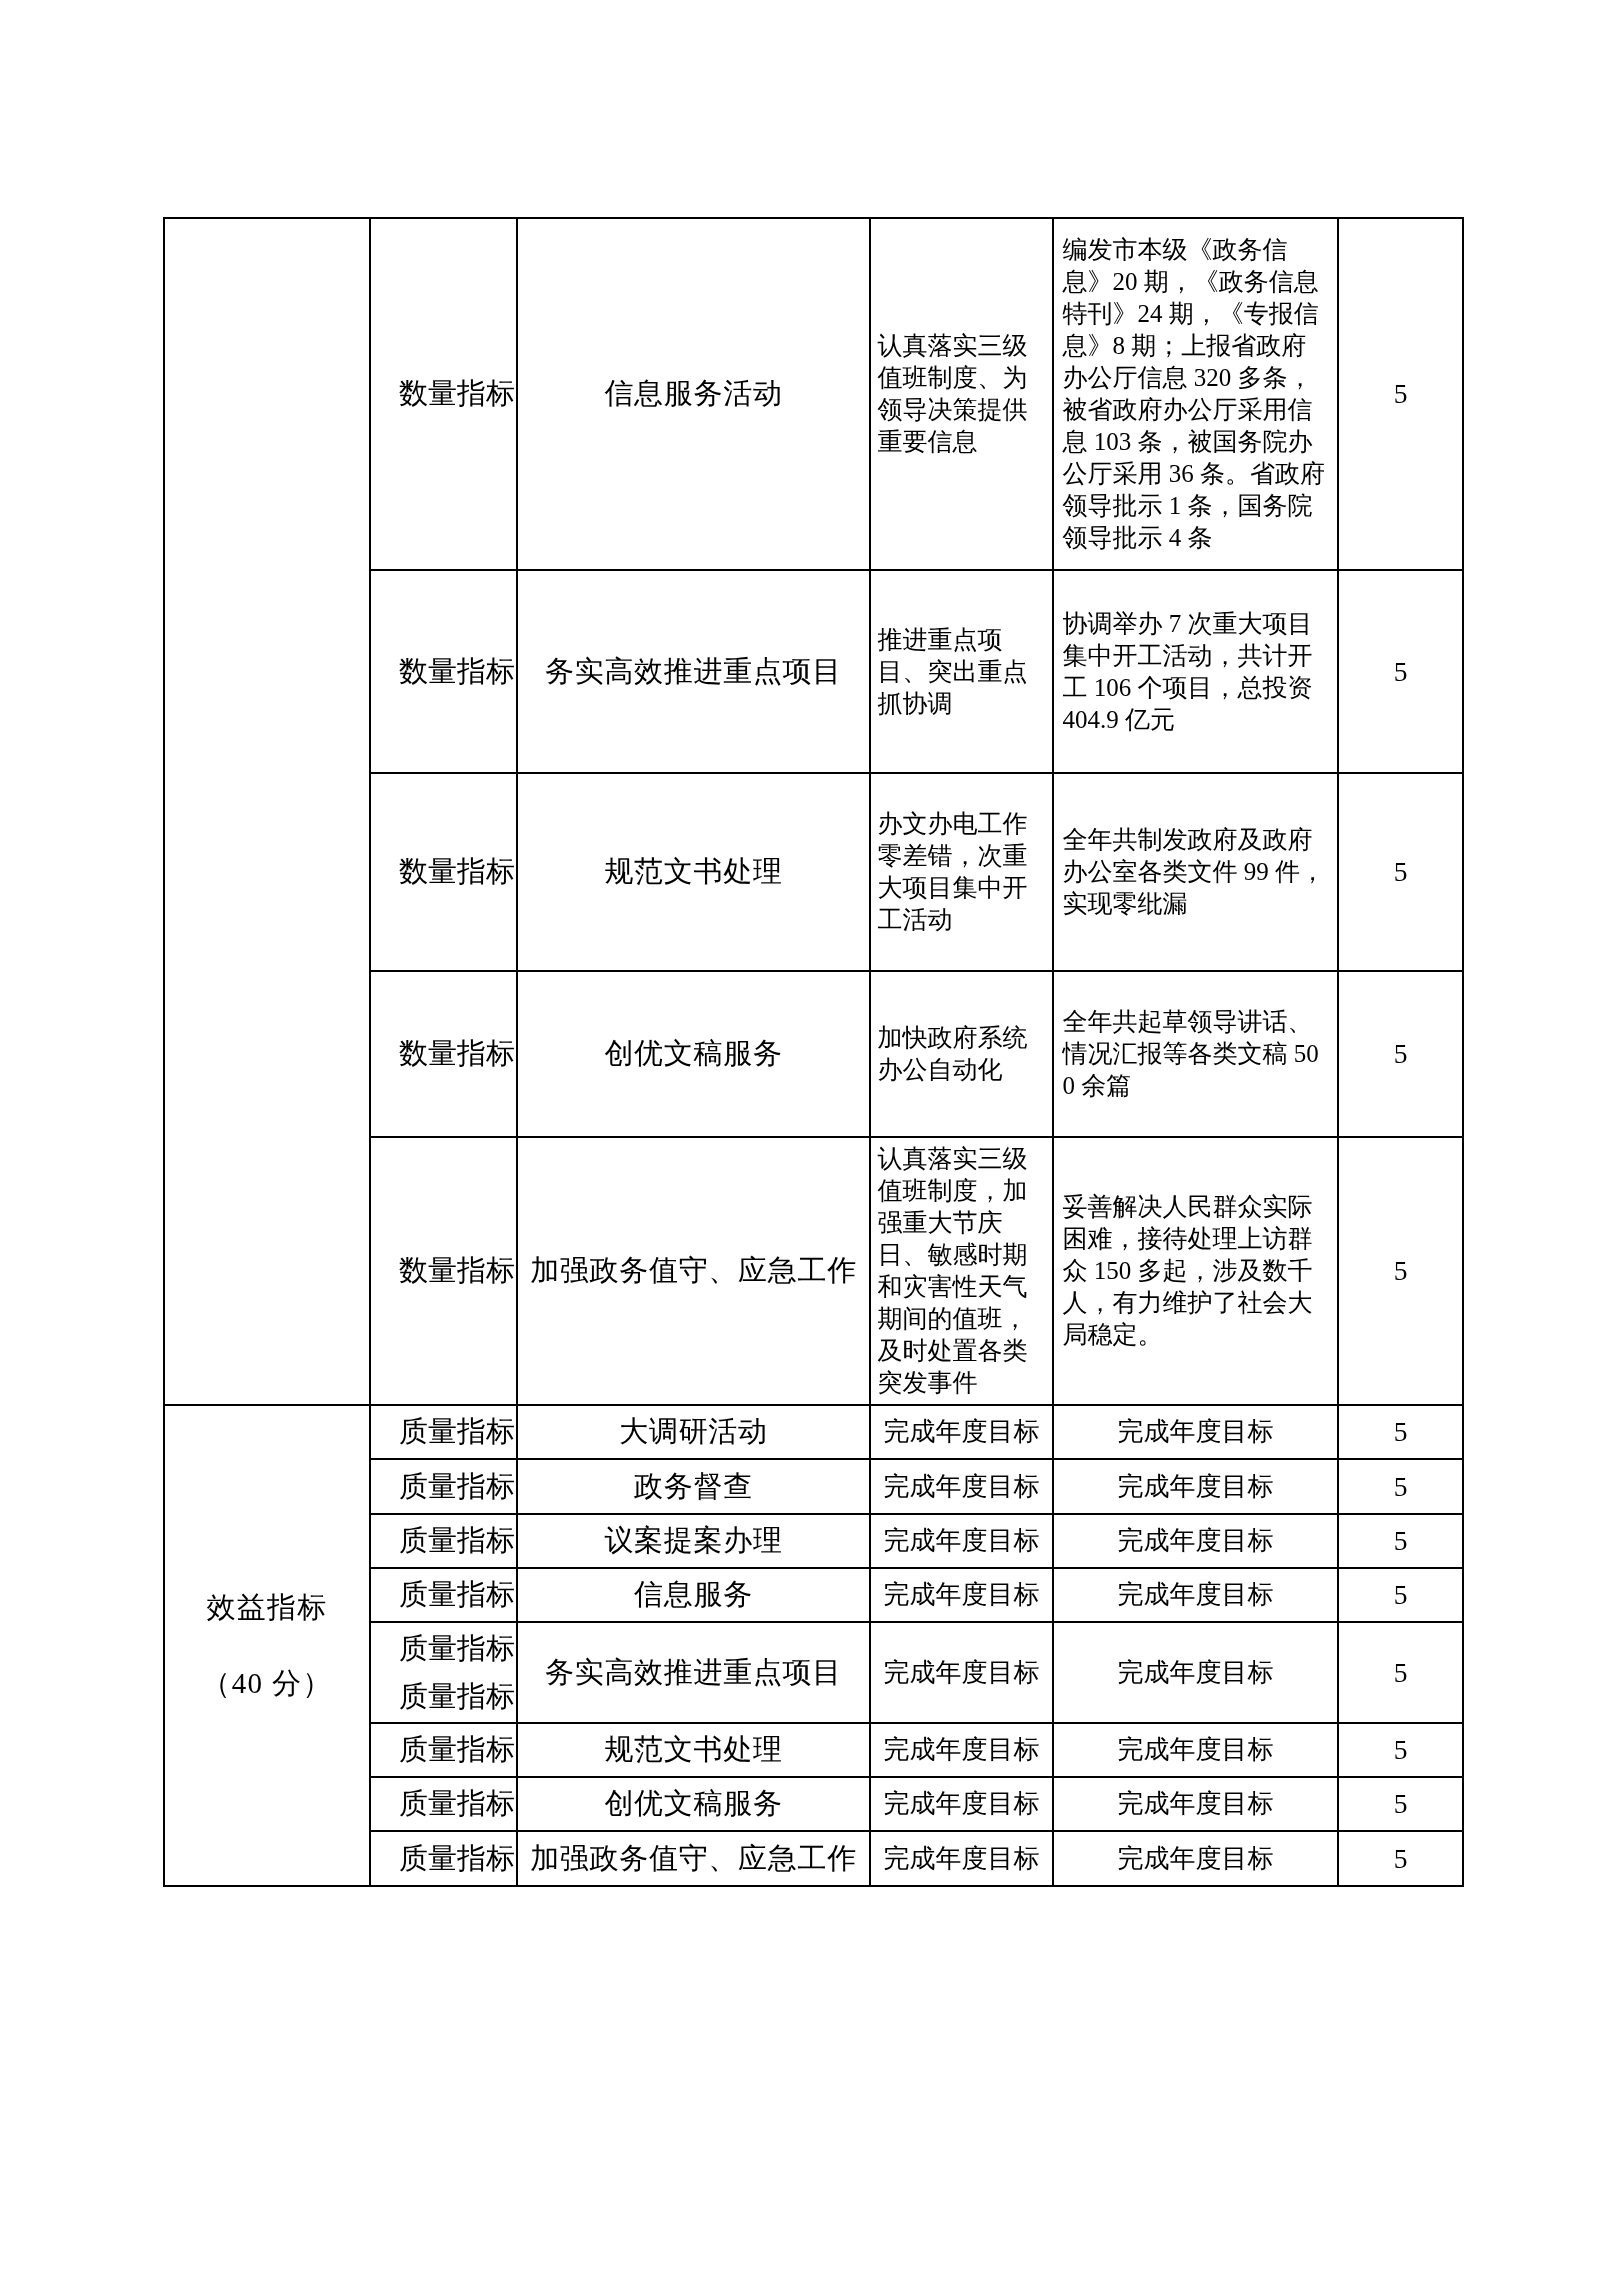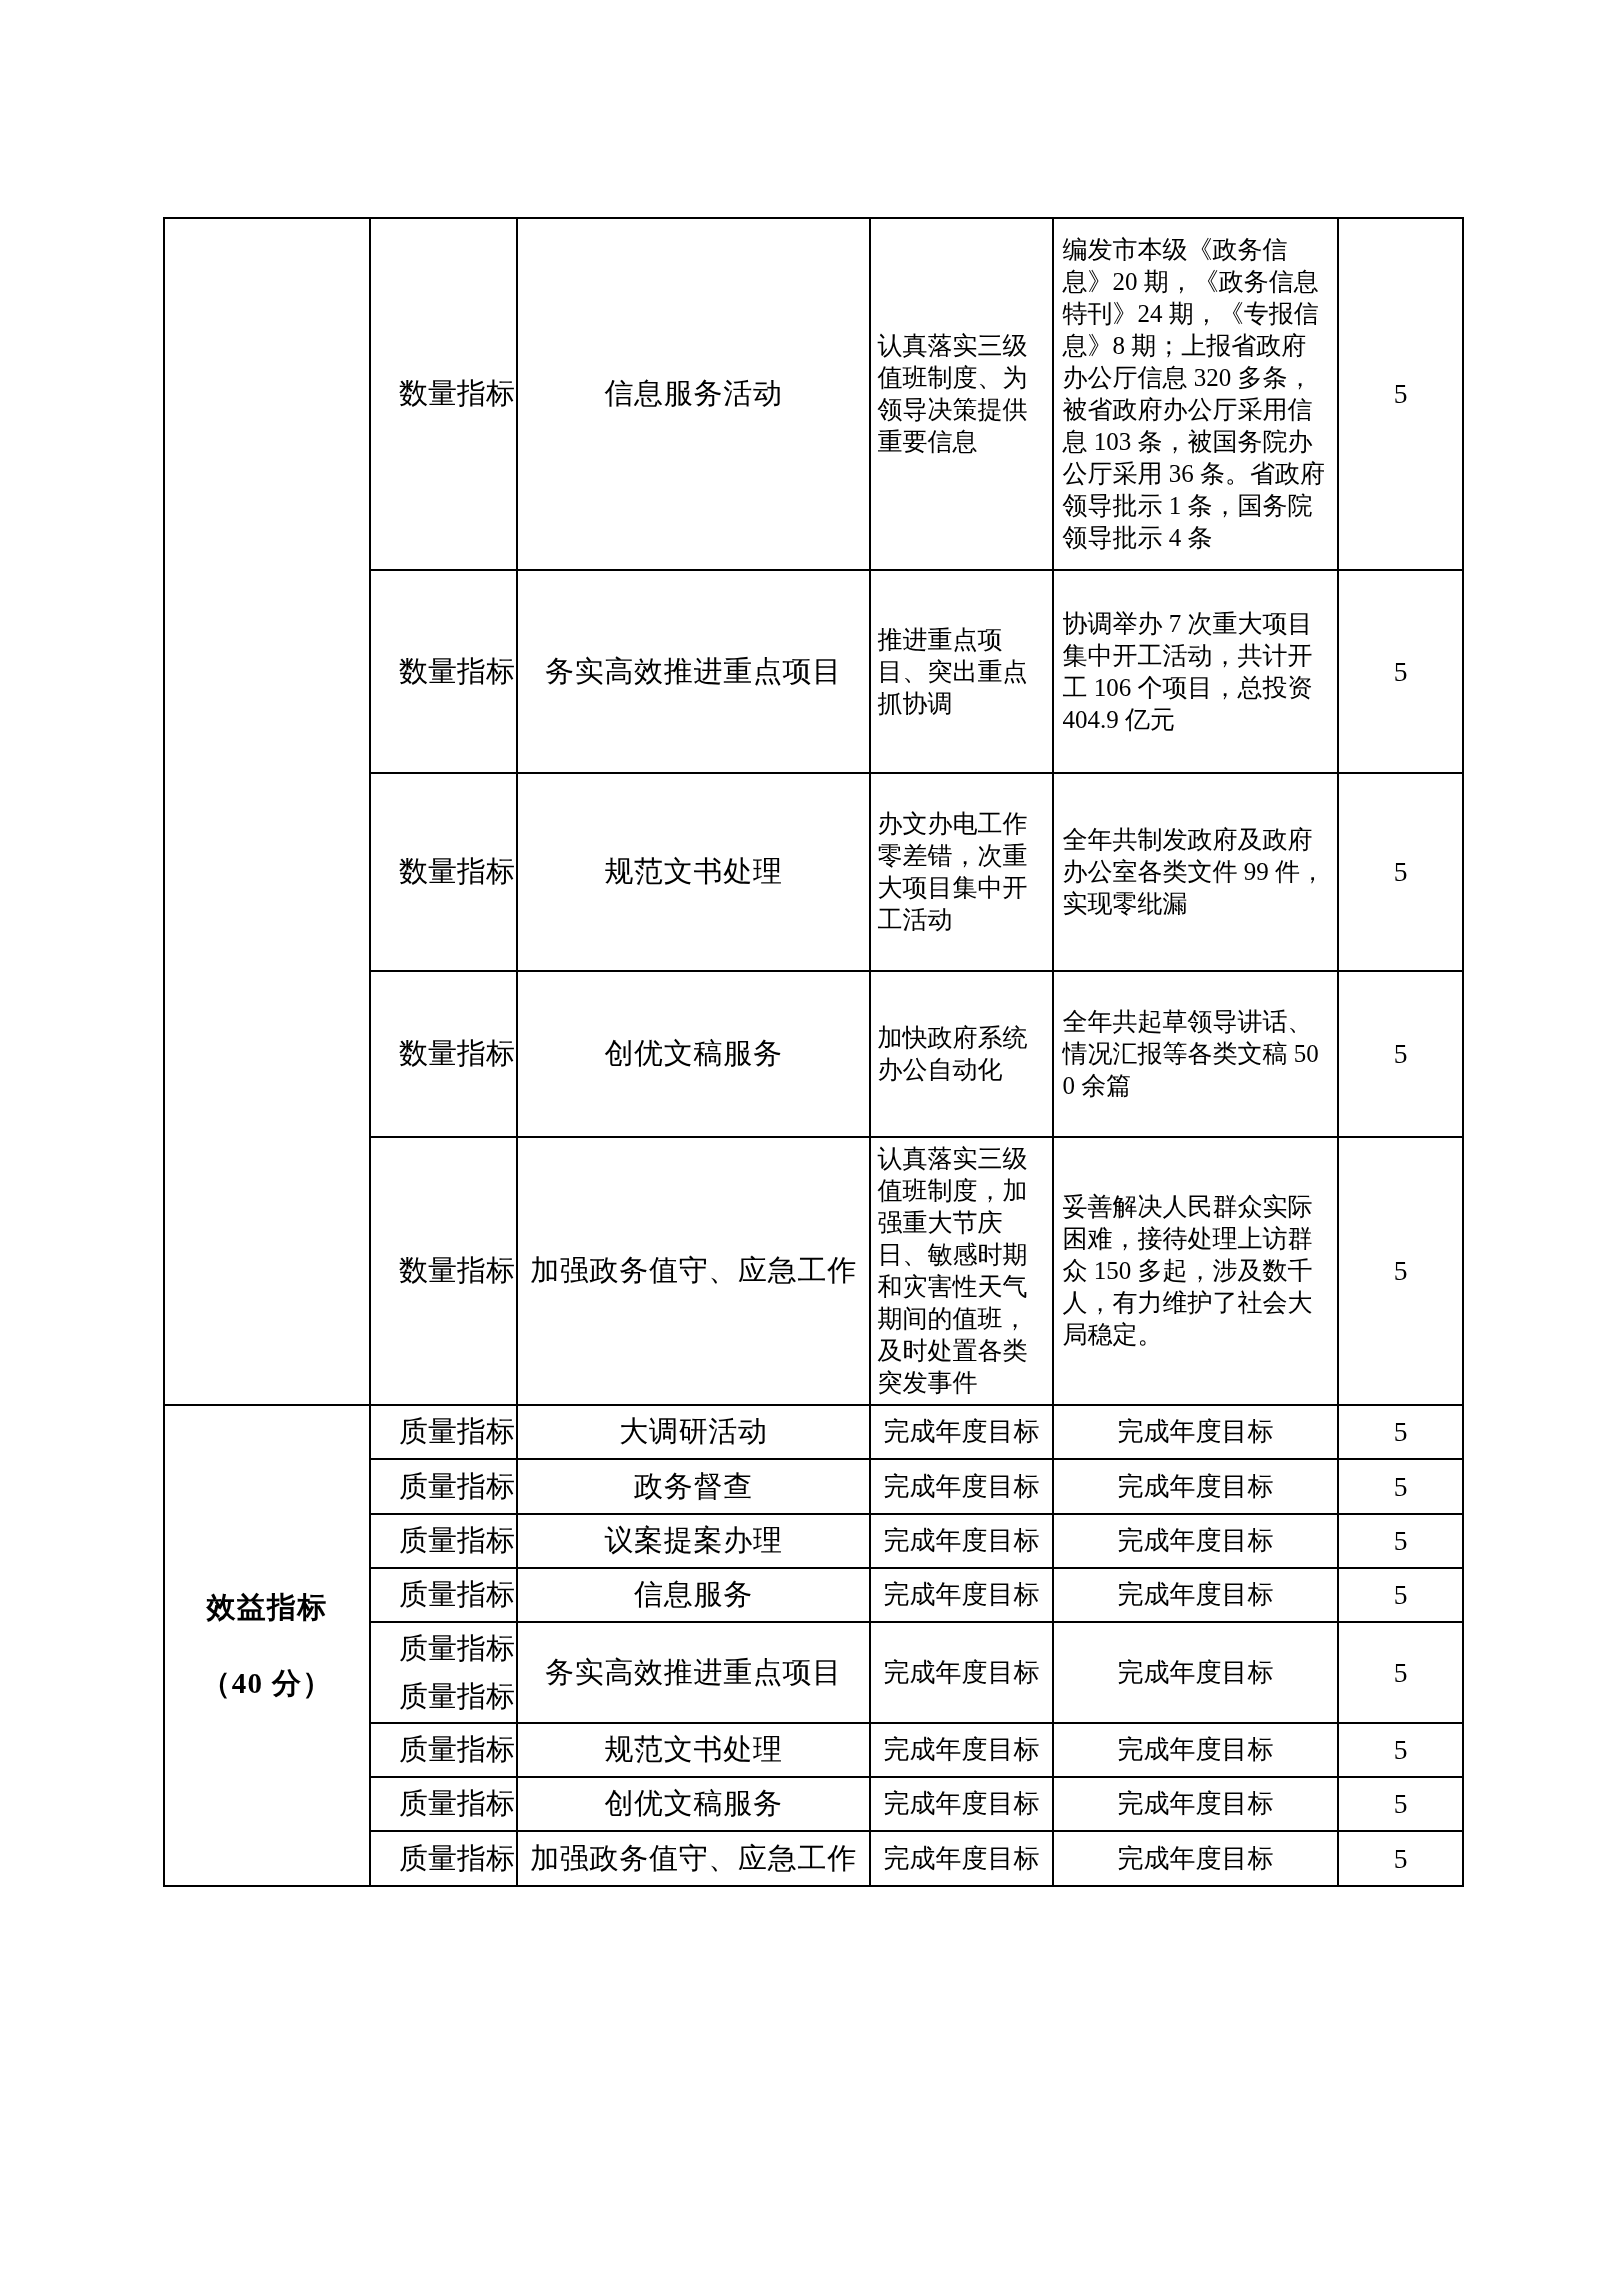--- a/index.html
+++ b/index.html
@@ -29,21 +29,20 @@
     color:#000;
     overflow:hidden;
     word-break:break-all;
   }
   td.cat{
     font-size:29px;
     text-align:center;
     white-space:pre-line;
     line-height:2.6;
     letter-spacing:1.3px;
-    font-weight:bold;
   }
   td.type{
     font-size:29px;
     text-align:right;
     white-space:pre-line;
     line-height:1.65;
   }
   td.name{
     font-size:29px;
     text-align:center;

